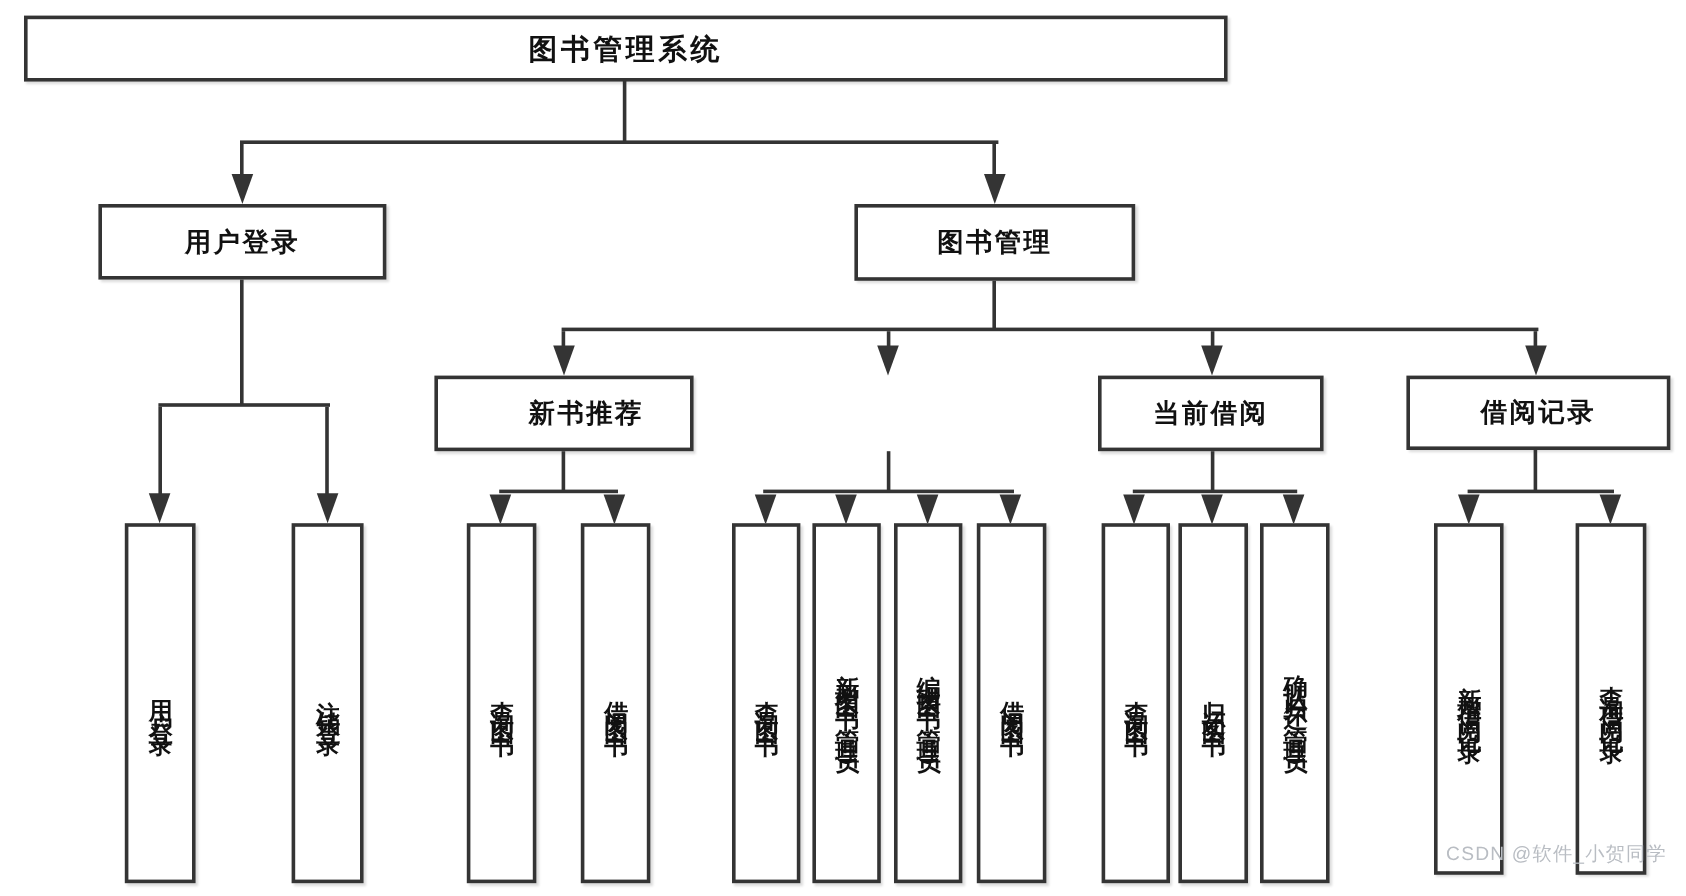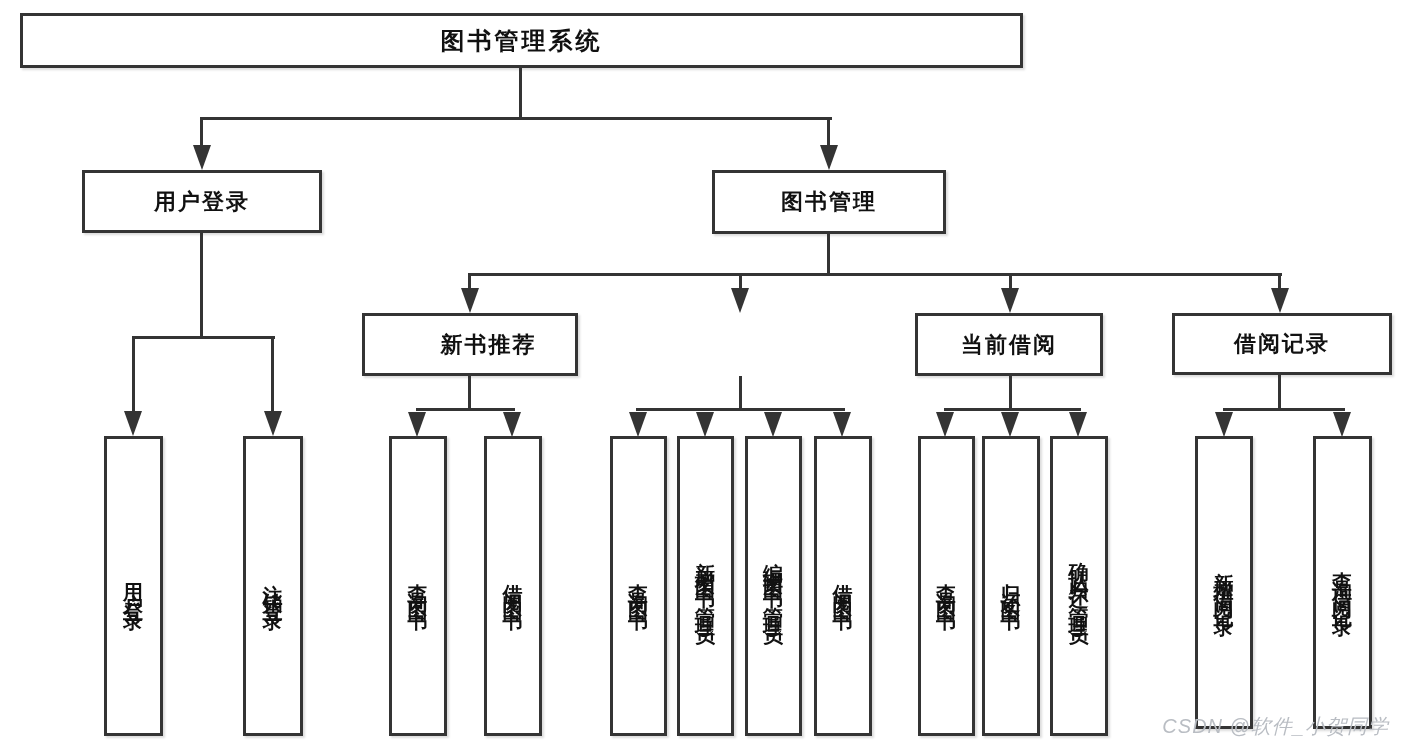--- a/index.html
+++ b/index.html
@@ -41,26 +41,25 @@
   }
   .vline,.hline{position:absolute;background:var(--line);}
   .tri{
     position:absolute;width:0;height:0;
     border-left:9px solid transparent;
     border-right:9px solid transparent;
     border-top:25px solid var(--line);
   }
   .watermark{
     position:absolute;
-    right:16px;bottom:7px;
-    font-size:20px;
+    right:16px;bottom:24px;
+    font-size:16px;
     color:var(--watermark);
     letter-spacing:1px;
     white-space:nowrap;
-    font-style:italic;
   }
 </style>
 </head>
 <body>
 
 <div class="canvas">
 
   <div class="box" style="left:20px;top:13px;width:1003px;height:55px;">
     <span class="h-label root-label">图书管理系统</span>
   </div>

